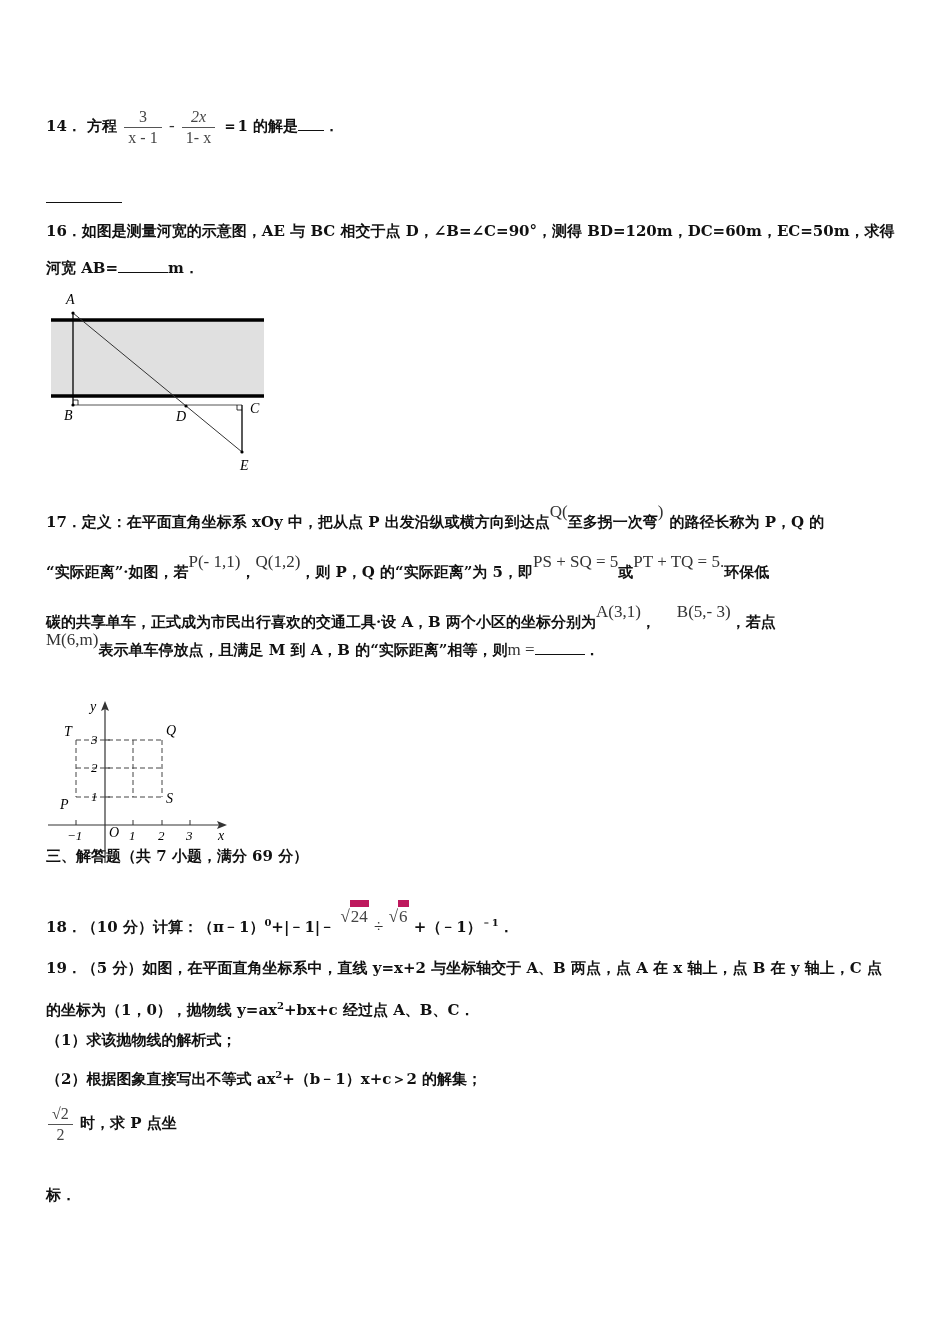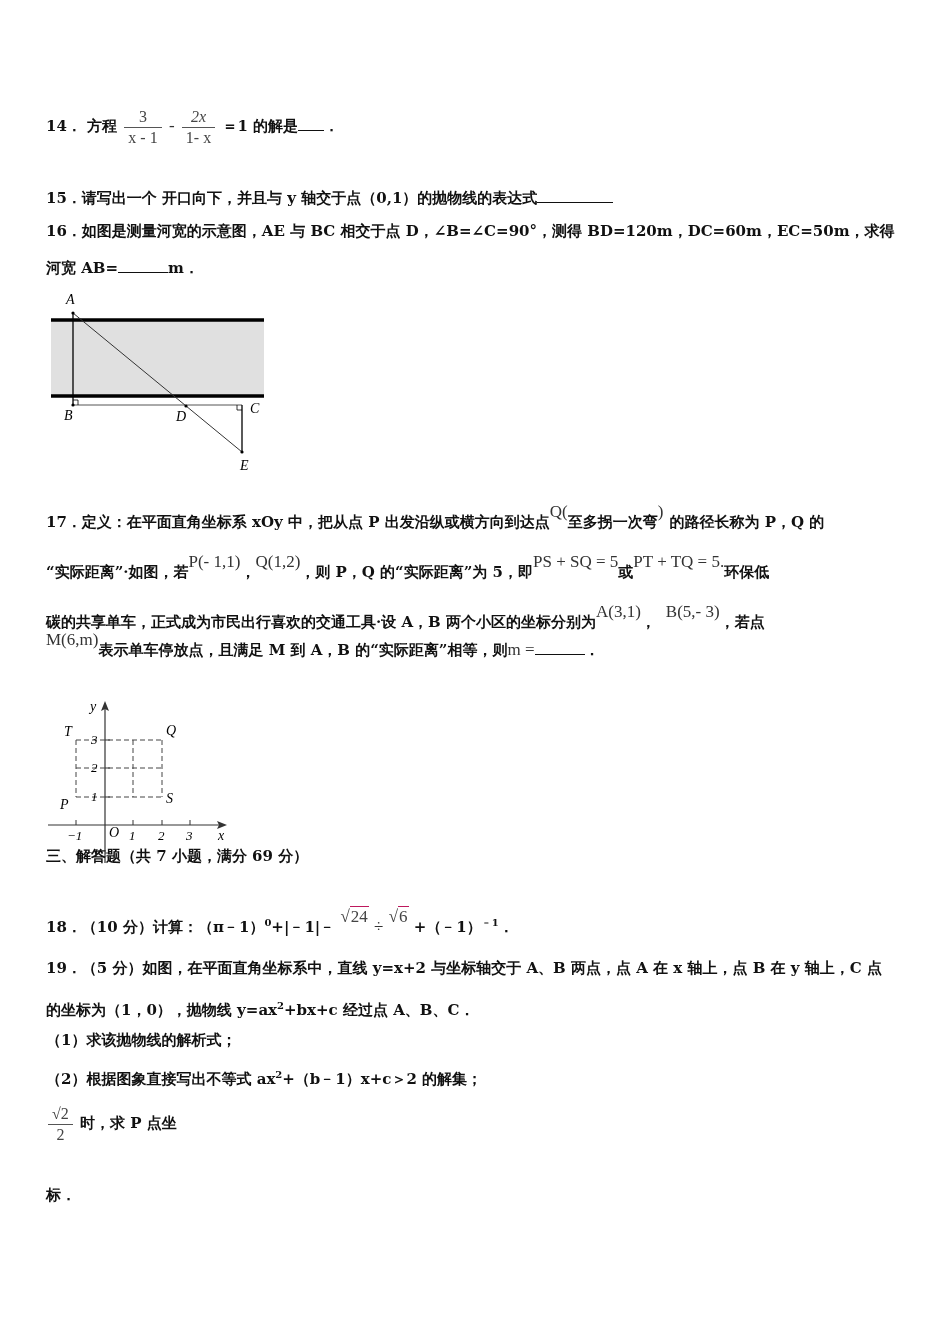--- a/index.html
+++ b/index.html
@@ -7,21 +7,21 @@
          font-family: "DejaVu Serif", "Liberation Serif", serif; color: #111; }
   .line { position: absolute; left: 46px; font-size: 15px; font-weight: bold; white-space: nowrap; line-height: 20px; }
   .math { font-family: "Liberation Serif", "DejaVu Serif", serif; font-weight: normal; font-size: 17px; color: #333; }
   .sup { font-size: 10px; vertical-align: super; }
   .blank { display: inline-block; border-bottom: 1.5px solid #111; vertical-align: baseline; height: 14px; }
   .frac { display: inline-block; vertical-align: middle; text-align: center; font-family: "Liberation Serif", serif; font-weight: normal; font-size: 16px; color: #444; margin: 0 2px; }
   .frac .num { display: block; padding: 0 4px; border-bottom: 1px solid #555; line-height: 20px; }
   .frac .den { display: block; padding: 0 4px; line-height: 20px; }
   .raised { position: relative; top: -10px; }
   .sqrt { font-family: "Liberation Serif", serif; font-weight: normal; font-size: 17px; color: #444; }
-  .sqrt .rad { border-top: 1px solid #be185d; padding: 0 1px; }
+  .sqrt .rad { border-top: 7px solid #be185d; padding: 0 1px; }
   svg text { font-family: "Liberation Serif", serif; font-style: italic; }
 </style>
 </head>
 <body>
 
 <div class="line" style="top:104px; line-height:44px;">
   <span>14．</span>
   <span>方程</span>
   <span class="frac">
     <span class="num">3</span>
@@ -29,21 +29,21 @@
   </span>
   <span class="math">-</span>
   <span class="frac">
     <span class="num" style="font-style:italic;">2x</span>
     <span class="den">1-  x</span>
   </span>
   <span>＝1 的解是</span><span class="blank" style="width:26px;"></span><span>．</span>
 </div>
 
 <div class="line" style="top:188px;">
-  <span>15．请写出一个 开口向下，并且与 y 轴交于点（0,1）的抛物线的表达式</span><span class="blank" style="width:76px;"></span>
+  <span class="blank" style="width:76px;"></span>
 </div>
 
 <div class="line" style="top:221px;">
   <span>16．如图是测量河宽的示意图，AE 与 BC 相交于点 D，∠B=∠C=90°，测得 BD=120m，DC=60m，EC=50m，求得</span>
 </div>
 <div class="line" style="top:258px;text-align:right;">
   <span>河宽 AB=</span><span class="blank" style="width:50px;"></span><span>m．</span>
 </div>
 
 <svg style="position:absolute; left:45px; top:288px;" width="230" height="190" viewBox="0 0 230 190">
@@ -67,21 +67,21 @@
   <text x="195" y="182" font-size="14">E</text>
 </svg>
 
 <div class="line" style="top:512px;">
   <span>17．定义：在平面直角坐标系 xOy 中，把从点 P 出发沿纵或横方向到达点</span><span class="math raised">Q(</span><span>至多拐一次弯</span><span class="math raised">)</span><span style="margin-left:6px;text-align:center;">的路径长称为 P，Q 的</span>
 </div>
 <div class="line" style="top:562px;">
   <span>“实际距离”·如图，若</span><span class="math raised">P(- 1,1)</span><span>，</span><span class="math raised">Q(1,2)</span><span>，则 P，Q 的“实际距离”为 5，即</span><span class="math raised">PS + SQ = 5</span><span>或</span><span class="math raised">PT + TQ = 5.</span><span>环保低</span>
 </div>
 <div class="line" style="top:612px;">
-  <span>碳的共享单车，正式成为市民出行喜欢的交通工具·设 A，B 两个小区的坐标分别为</span><span class="math raised">A(3,1)</span><span>，</span><span class="math raised" style="margin-left:10px;">B(5,- 3)</span><span>，若点</span>
+  <span>碳的共享单车，正式成为市民出行喜欢的交通工具·设 A，B 两个小区的坐标分别为</span><span class="math raised">A(3,1)</span><span>，</span><span class="math raised" style="margin-left:21px;">B(5,- 3)</span><span>，若点</span>
 </div>
 <div class="line" style="top:640px;">
   <span class="math raised">M(6,m)</span><span>表示单车停放点，且满足 M 到 A，B 的“实际距离”相等，则</span><span class="math">m =</span><span class="blank" style="width:50px;"></span><span>．</span>
 </div>
 
 <svg style="position:absolute; left:42px; top:697px;" width="195" height="170" viewBox="0 0 195 170">
 
   <line x1="6" y1="128" x2="180" y2="128" stroke="#333" stroke-width="1.2"></line>
   <polygon points="185,128 175,124 177,128 175,132" fill="#333"></polygon>
   <line x1="63" y1="166" x2="63" y2="10" stroke="#333" stroke-width="1.2"></line>

